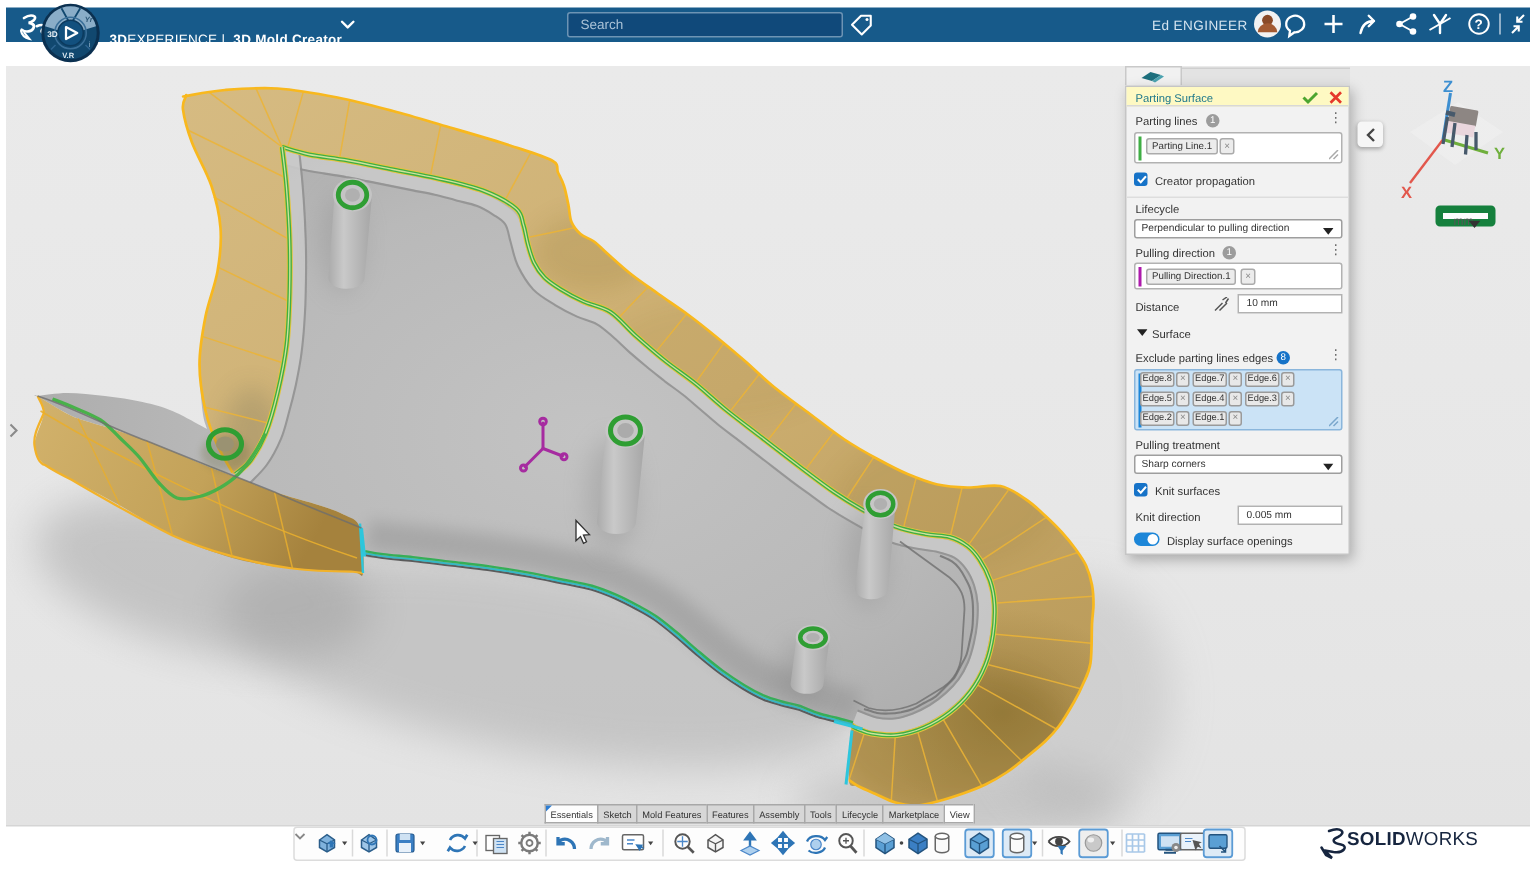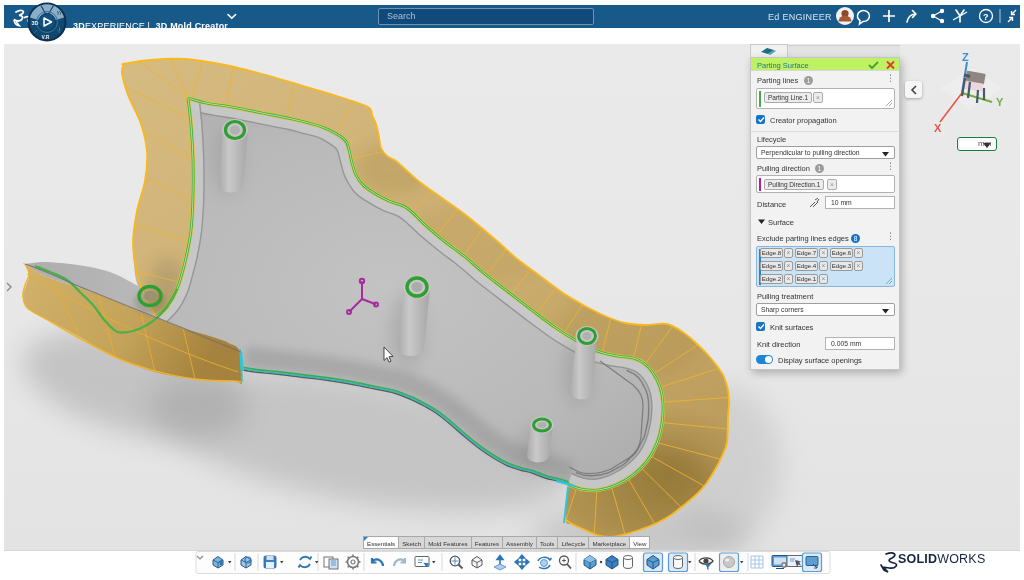--- a/index.html
+++ b/index.html
@@ -3,21 +3,21 @@
 <style>
 *{margin:0;padding:0;box-sizing:border-box}
 html,body{width:1024px;height:580px;background:#fff;overflow:hidden;font-family:"Liberation Sans",sans-serif;position:relative}
 .abs{position:absolute}
 #topbar{left:4px;top:5px;width:1016px;height:23px;background:#175a8a}
 #strip{left:4px;top:28px;width:1016px;height:16px;background:#fff}
 #vp{left:4px;top:44px;width:1016px;height:506px;background:linear-gradient(180deg,#eaeaea 0%,#e7e7e7 60%,#e3e3e3 100%);overflow:hidden}
 #toolstrip{left:4px;top:550px;width:1016px;height:25px;background:#fff;border-top:1px solid #d5d5d5}
 #apptitle{left:73px;top:21px;font-size:9px;color:#fff;letter-spacing:.2px}
 #apptitle b{font-weight:bold}
-#search{left:378px;top:8px;width:216px;height:17px;background:#10497a;border:1px solid #6d94b4;border-radius:2px;color:#a9c2d6;font-size:9px;line-height:15px;padding-left:8px}
+#search{left:378px;top:8px;width:184px;height:17px;background:#10497a;border:1px solid #6d94b4;border-radius:2px;color:#a9c2d6;font-size:9px;line-height:15px;padding-left:8px}
 #username{left:768px;top:11.5px;font-size:9px;color:#d5e4f0;letter-spacing:.3px}
 </style></head><body>
 <div class="abs" id="topbar"></div>
 <div class="abs" id="strip"></div>
 <div class="abs" id="vp"></div>
 <div class="abs" id="toolstrip"></div>
 
 <svg class="abs" style="left:0;top:0" width="1024" height="46" viewBox="0 0 1024 46">
 
   <g fill="none" stroke="#fff" stroke-linecap="round">
@@ -211,21 +211,21 @@
 
 <div class="abs" style="left:750px;top:44px;width:150px;height:13px">
   <div class="abs" style="left:0;top:0;width:38px;height:13px;background:#f1f1f1;border:1px solid #c9c9c9;border-bottom:none"></div>
   <svg class="abs" style="left:9px;top:2px" width="20" height="10" viewBox="0 0 20 10">
       <path d="M2,6 L8,2 L15,4 L9,8 Z" fill="#1d6f7d"></path>
       <path d="M9,8 L15,4 L17,5 L11,9 Z" fill="#4ba3b0"></path>
     </svg>
   <div class="abs" style="left:38px;top:1px;width:112px;height:12px;background:#e3e3e3;border-top:1px solid #cfcfcf"></div>
 </div>
 <div class="abs" id="panel" style="left:750px;top:57px;width:150px;height:313px;background:#f2f2f2;border:1px solid #c5c5c5;box-shadow:2px 3px 8px rgba(0,0,0,0.25);font-size:7.5px;color:#333">
-  <div class="abs" style="left:0;top:0;width:148px;height:13px;background:#bef264;border-bottom:1px solid #d8d8d8">
+  <div class="abs" style="left:0;top:0;width:148px;height:13px;background:#fef9c3;border-bottom:1px solid #d8d8d8">
     <span class="abs" style="left:6px;top:3px;color:#20798c;font-size:7.5px">Parting Surface</span>
     <svg class="abs" style="left:116px;top:2px" width="30" height="10" viewBox="0 0 30 10">
       <path d="M2,5 l3,3 l6,-6" stroke="#4ca52f" stroke-width="2" fill="none"></path>
       <path d="M20,1.5 l7,7 M27,1.5 l-7,7" stroke="#e5392b" stroke-width="1.8"></path>
     </svg>
   </div>
   <span class="abs" style="left:6px;top:18px">Parting lines</span>
   <span class="abs" style="left:53px;top:17.5px;width:9px;height:9px;background:#9c9c9c;border-radius:50%;color:#fff;font-size:6.5px;text-align:center;line-height:9px">1</span>
   <span class="abs" style="left:135px;top:15px;color:#666;font-size:9px;letter-spacing:0">⋮</span>
   <div class="abs" style="left:5px;top:30px;width:139px;height:21px;background:#fff;border:1px solid #b2b2b2;border-radius:2px">
@@ -312,21 +312,21 @@
   <text x="76" y="56" font-size="11" font-weight="bold" fill="#6faf3c">Y</text>
 
   <g>
       <rect x="46" y="22" width="19" height="11" rx="1" fill="#8d8683" transform="rotate(10 55 27)"></rect>
   <rect x="44" y="32" width="19" height="8" fill="#ead6dd" transform="rotate(10 53 36)"></rect>
   <path d="M45,28 L42,46 M50,32 L48,48 M58,40 L57,53 M64,38 L64,50" stroke="#47596b" stroke-width="2.2"></path>
   <path d="M44,25 l6,1.5" stroke="#47596b" stroke-width="3"></path>
     </g>
 </svg>
 
-<div class="abs" style="left:957px;top:137px;width:40px;height:14px;background:#fdfdfd;border:1px solid #15803d;border-radius:3px;font-size:8px;color:#555;line-height:12px;padding-left:20px">mm
+<div class="abs" style="left:957px;top:137px;width:40px;height:14px;background:#fdfdfd;border:5px solid #15803d;border-radius:3px;font-size:8px;color:#555;line-height:12px;padding-left:7px">mm
   <svg class="abs" style="right:5px;top:5px" width="8" height="6">
       <path d="M0,0 h8 l-4,5 z" fill="#333"></path>
     </svg>
 </div>
 <div class="abs" style="left:760px;top:248px;width:23px;height:10px;background:#e8e8e8;border:1px solid #9a9a9a;border-radius:2px;font-size:6.2px;line-height:8.5px;text-align:center;color:#333">Edge.8</div>
 <div class="abs" style="left:784px;top:248px;width:9px;height:10px;background:#e8e8e8;border:1px solid #9a9a9a;border-radius:2px;font-size:6.5px;line-height:8.5px;text-align:center;color:#888">×</div>
 <div class="abs" style="left:795px;top:248px;width:23px;height:10px;background:#e8e8e8;border:1px solid #9a9a9a;border-radius:2px;font-size:6.2px;line-height:8.5px;text-align:center;color:#333">Edge.7</div>
 <div class="abs" style="left:819px;top:248px;width:9px;height:10px;background:#e8e8e8;border:1px solid #9a9a9a;border-radius:2px;font-size:6.5px;line-height:8.5px;text-align:center;color:#888">×</div>
 <div class="abs" style="left:830px;top:248px;width:23px;height:10px;background:#e8e8e8;border:1px solid #9a9a9a;border-radius:2px;font-size:6.2px;line-height:8.5px;text-align:center;color:#333">Edge.6</div>
 <div class="abs" style="left:854px;top:248px;width:9px;height:10px;background:#e8e8e8;border:1px solid #9a9a9a;border-radius:2px;font-size:6.5px;line-height:8.5px;text-align:center;color:#888">×</div>

